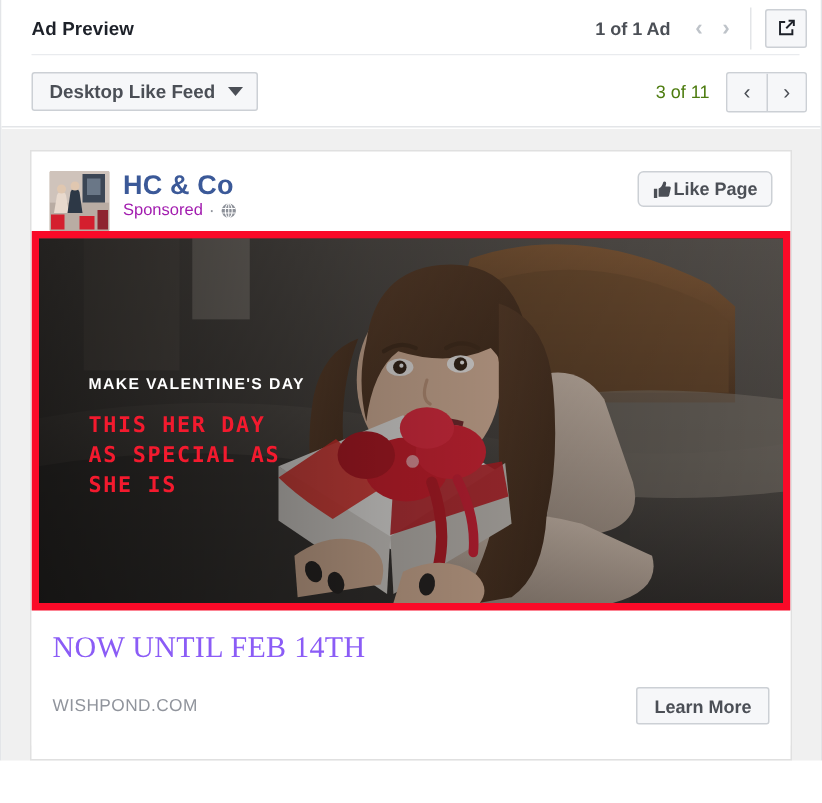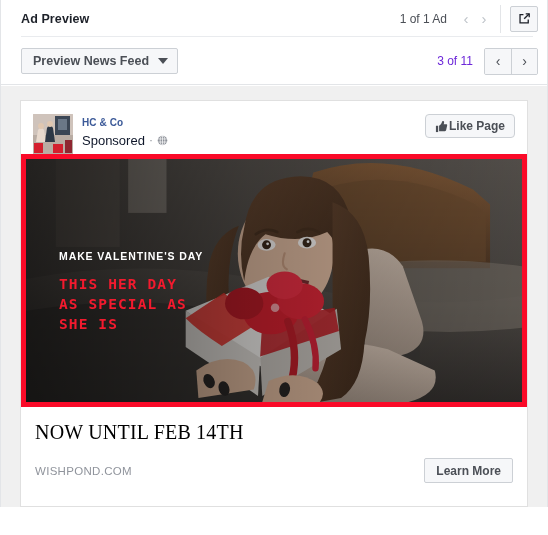--- a/index.html
+++ b/index.html
@@ -35,20 +35,21 @@
     font-size: 12.5px;
     font-weight: bold;
     color: #1d2129;
     letter-spacing: 0.1px;
   }
   .header-right {
     margin-left: auto;
     display: flex;
     align-items: center;
     height: 100%;
+    font-weight: bold;
   }
   .ad-count {
     font-size: 12px;
     color: #4b4f56;
     margin-right: 10px;
     white-space: nowrap;
   }
   .hdr-arrow {
     width: 18px;
     height: 22px;
@@ -118,21 +119,21 @@
     border-right: 5px solid transparent;
     border-top: 6px solid #4b4f56;
   }
   .toolbar-right {
     margin-left: auto;
     display: flex;
     align-items: center;
   }
   .page-count {
     font-size: 12px;
-    color: #6d28d9;
+    color: #4d7c0f;
     margin-right: 11px;
     white-space: nowrap;
   }
   .pager {
     display: flex;
     height: 27px;
     border: 1px solid #ccd0d5;
     border-radius: 2px;
     overflow: hidden;
     background: #f6f7f9;
@@ -185,35 +186,35 @@
     flex: 0 0 40px;
     border-radius: 1px;
     overflow: hidden;
     position: relative;
     background: #cdbfb5;
   }
   .avatar svg { display: block; }
 
   .page-meta { margin-left: 9px; padding-top: 1px; }
   .page-name {
-    font-size: 10px;
+    font-size: 18px;
     font-weight: bold;
     color: #3b5998;
     line-height: 16px;
     letter-spacing: 0.1px;
   }
   .sponsored-row {
     display: flex;
     align-items: center;
     gap: 4px;
     margin-top: 2px;
   }
   .sponsored {
-    font-size: 13px;
-    color: #0f172a;
+    font-size: 11px;
+    color: #a21caf;
     line-height: 15px;
   }
   .dot-sep { font-size: 12px; color: #90949c; line-height: 15px; }
   .globe-icon svg { display: block; }
 
   .like-page-btn {
     margin-left: auto;
     height: 24px;
     border: 1px solid #ccd0d5;
     border-radius: 4px;
@@ -283,21 +284,21 @@
   }
 
   
   .link-area {
     background: #ffffff;
     padding: 13px 14px 14px 14px;
   }
   .link-headline {
     font-family: "Liberation Serif", serif;
     font-size: 20px;
-    color: #000000;
+    color: #8b5cf6;
     line-height: 24px;
     letter-spacing: 0.2px;
     white-space: nowrap;
   }
   .link-bottom {
     display: flex;
     align-items: center;
     margin-top: 14px;
   }
   .link-domain {
@@ -341,21 +342,21 @@
             <path d="M12.6 9.3V13.4H2.5V3.3H6.7"></path>
           </svg>
         </span>
       </div>
     </div>
     <div class="hdr-divider"></div>
   </div>
 
   <div class="toolbar">
     <div class="placement-select">
-      <span class="placement-label">Preview News Feed</span>
+      <span class="placement-label">Desktop Like Feed</span>
       <span class="caret-down"></span>
     </div>
 
     <div class="toolbar-right">
       <div class="page-count">3 of 11</div>
       <div class="pager">
         <div class="pager-btn">‹</div>
         <div class="pager-btn">›</div>
       </div>
     </div>

